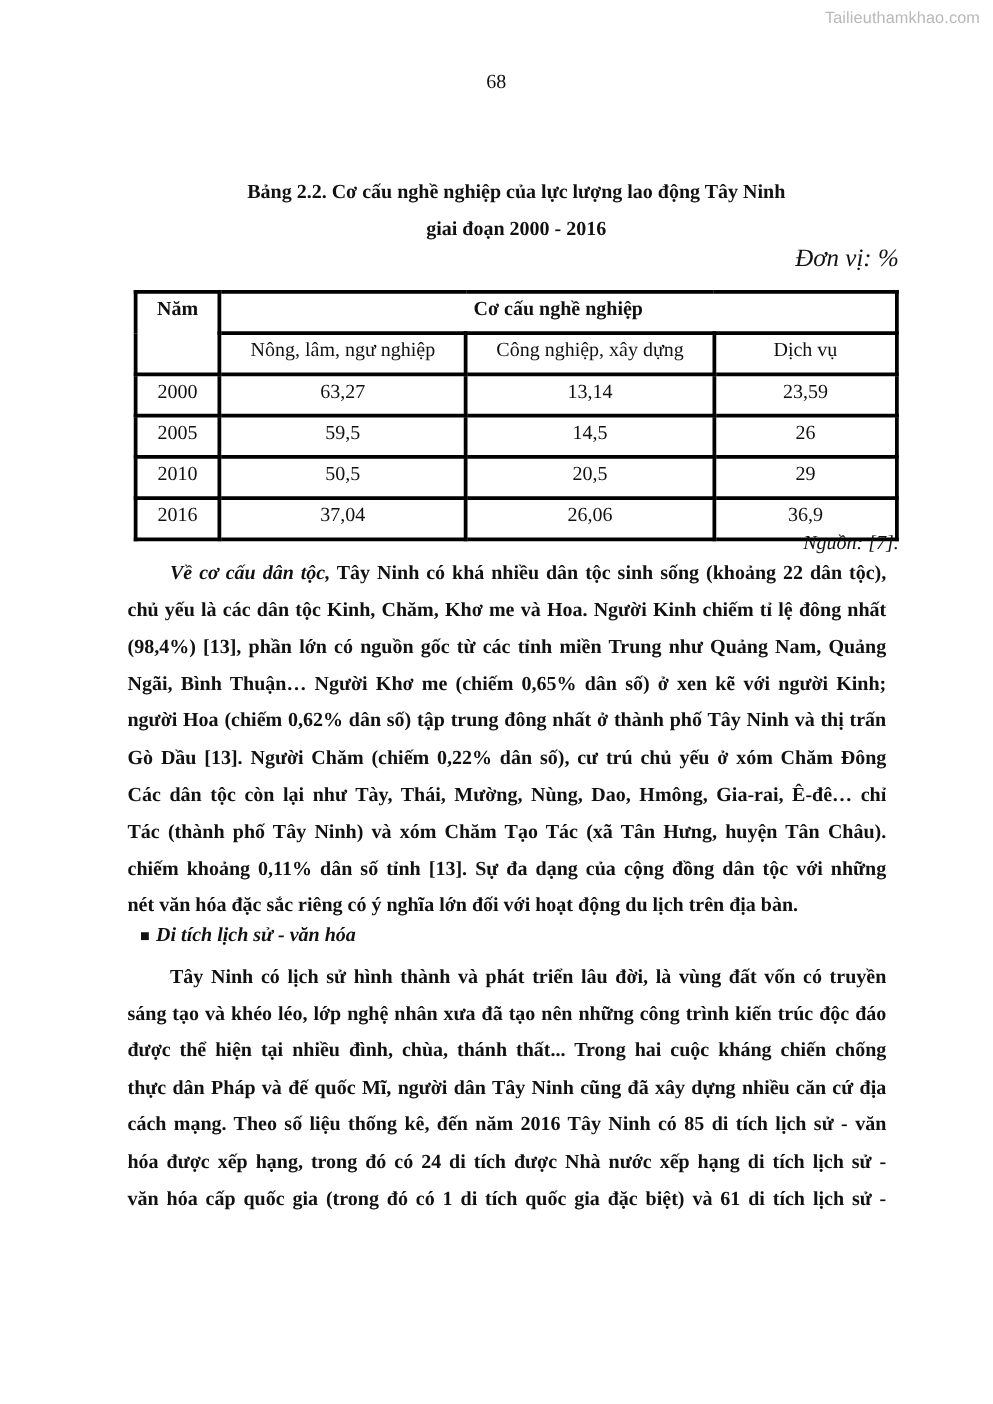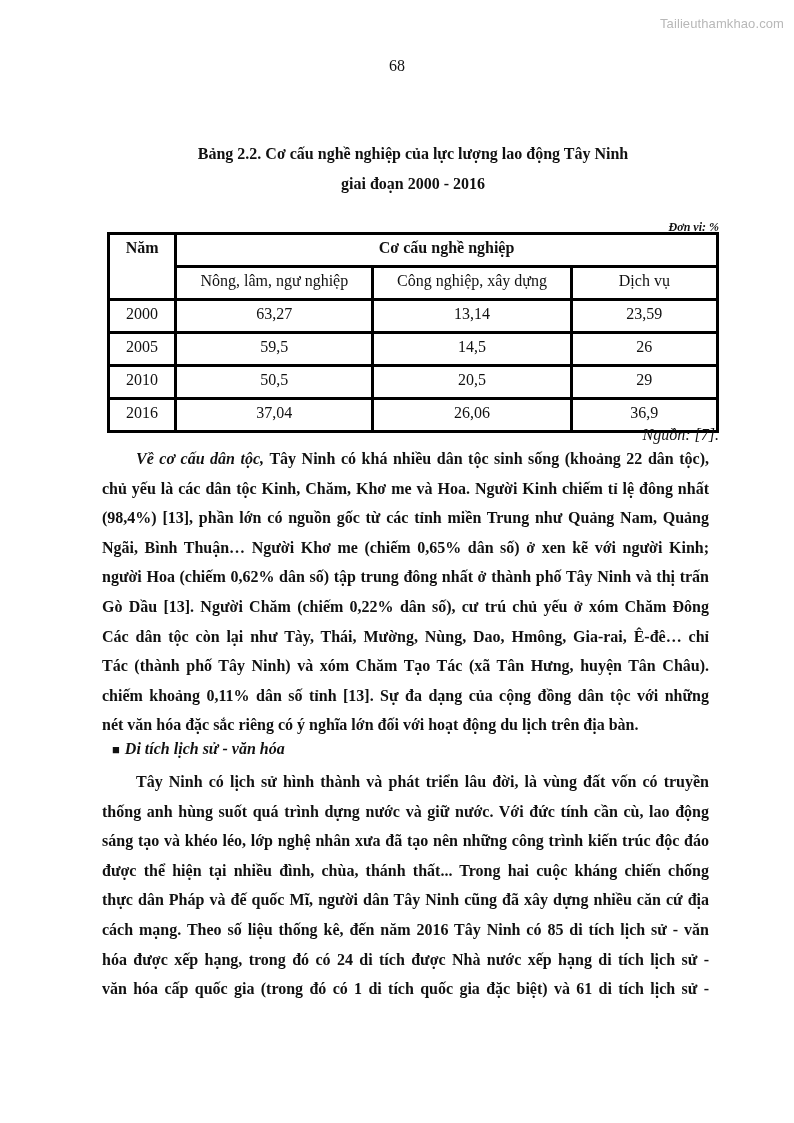--- a/index.html
+++ b/index.html
@@ -2,37 +2,37 @@
 <html><head>
   <meta charset="utf-8">
   <style>
     html, body { margin: 0; padding: 0; background: #ffffff; }
     body {
       width: 794px; height: 1123px; position: relative; overflow: hidden;
       font-family: "Liberation Serif", "DejaVu Serif", serif;
       color: #111111;
     }
     .watermark {
-      position: absolute; top: 16px; right: 10px;
+      position: absolute; top: 6px; right: 10px;
       font-family: "Liberation Sans", "DejaVu Sans", sans-serif;
       font-size: 13px; color: #b8b8b8; letter-spacing: 0.1px;
     }
     .page-number {
       position: absolute; top: 57px; left: 0; width: 794px;
       text-align: center; font-size: 16px;
     }
     .table-title {
       position: absolute; left: 107px; width: 612px; text-align: center;
       font-weight: bold; font-size: 16px;
     }
     .title-1 { top: 145px; }
     .title-2 { top: 175px; }
     .unit {
-      position: absolute; top: 220px; right: 75px;
-      font-style: italic; font-size: 12px; font-weight: bold;
+      position: absolute; top: 196px; right: 75px;
+      font-style: italic; font-size: 20px;
     }
     table.data {
       position: absolute; top: 232px; left: 107px; width: 612px;
       border-collapse: collapse; font-size: 16px;
     }
     table.data td, table.data th {
       border: 3px solid #000000; height: 30px; padding: 0;
       text-align: center; vertical-align: top; line-height: 26px;
       font-weight: normal;
     }
@@ -123,20 +123,19 @@
   <span class="line">chiếm khoảng 0,11% dân số tỉnh [13]. Sự đa dạng của cộng đồng dân tộc với những</span>
   <span class="line last">nét văn hóa đặc sắc riêng có ý nghĩa lớn đối với hoạt động du lịch trên địa bàn.</span>
 </div>
 
 <div class="heading">
   <span class="bullet">■</span><span>Di tích lịch sử - văn hóa</span>
 </div>
 
 <div class="body-text para-2">
   <span class="line"><span class="indent"></span><span>Tây Ninh có lịch sử hình thành và phát triển lâu đời, là vùng đất vốn có truyền</span></span>
-  <span class="line">thống anh hùng suốt quá trình dựng nước và giữ nước. Với đức tính cần cù, lao động</span>
   <span class="line">sáng tạo và khéo léo, lớp nghệ nhân xưa đã tạo nên những công trình kiến trúc độc đáo</span>
   <span class="line">được thể hiện tại nhiều đình, chùa, thánh thất... Trong hai cuộc kháng chiến chống</span>
   <span class="line">thực dân Pháp và đế quốc Mĩ, người dân Tây Ninh cũng đã xây dựng nhiều căn cứ địa</span>
   <span class="line">cách mạng. Theo số liệu thống kê, đến năm 2016 Tây Ninh có 85 di tích lịch sử - văn</span>
   <span class="line">hóa được xếp hạng, trong đó có 24 di tích được Nhà nước xếp hạng di tích lịch sử -</span>
   <span class="line">văn hóa cấp quốc gia (trong đó có 1 di tích quốc gia đặc biệt) và 61 di tích lịch sử -</span>
 </div>
 
 </body></html>

